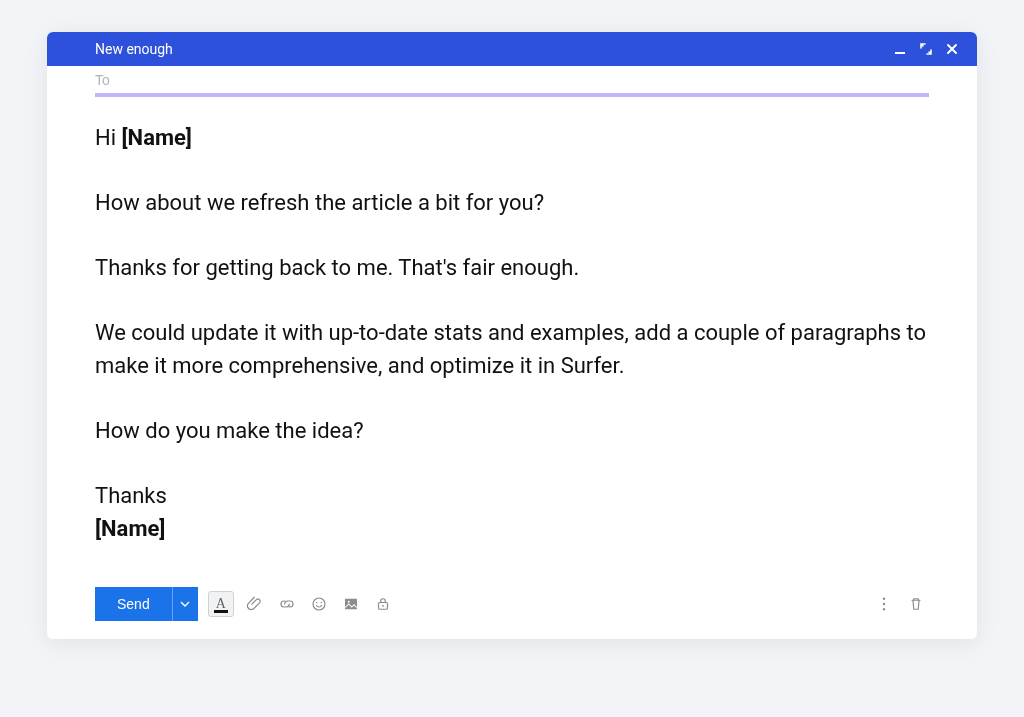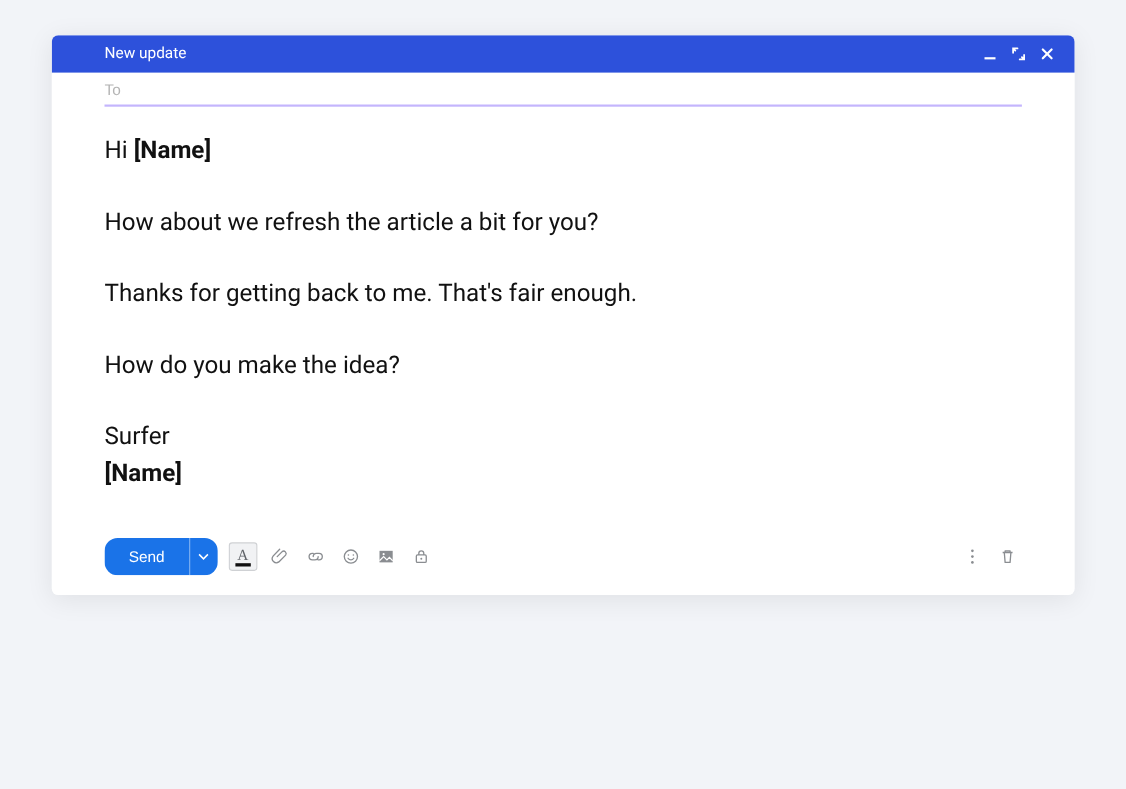--- a/index.html
+++ b/index.html
@@ -32,21 +32,21 @@
   width: 22px; height: 22px;
   display: inline-flex; align-items: center; justify-content: center;
   cursor: pointer;
   margin-left: 4px;
 }
 .titlebar svg { display: block; }
 .fields {
   padding: 0 48px;
 }
 .field-row {
-  border-bottom: 2px solid #c4b5fd;
+  border-bottom: 4px solid #c4b5fd;
   height: 31px;
   display: flex; align-items: center;
 }
 .field-row input {
   border: none; outline: none;
   width: 100%;
   font-size: 14px;
   color: #222;
 }
 .field-row input::placeholder { color: #b4b4b4; }
@@ -59,21 +59,21 @@
 .body-area p { margin: 0 0 32px 0; }
 .body-area p:last-child { margin-bottom: 20px; }
 .body-area .bold { font-weight: 700; }
 .toolbar {
   display: flex;
   align-items: center;
   padding: 12px 48px 18px 48px;
 }
 .send-wrap {
   display: flex;
-  border-radius: 12px;
+  border-radius: 0;
   overflow: hidden;
   margin-right: 10px;
 }
 .send-btn {
   background: #1a73e8;
   color: #fff;
   border: none;
   padding: 0 22px;
   height: 34px;
   font-size: 14px;
@@ -113,21 +113,21 @@
 }
 .icon-btn svg { display:block; }
 .spacer { flex: 1; }
 </style>
 </head>
 <body>
 
 <div class="compose-window">
 
   <div class="titlebar">
-    <div class="title">New update</div>
+    <div class="title">New enough</div>
     <div class="win-btn">
       <svg width="14" height="14" viewBox="0 0 14 14">
           <rect x="2" y="10" width="10" height="2" fill="#fff"></rect>
         </svg>
     </div>
     <div class="win-btn">
       <svg width="14" height="14" viewBox="0 0 14 14">
         <path d="M2 6 L2 2 L6 2 M4 4 L2 2 M8 12 L12 12 L12 8 M10 10 L12 12" stroke="#fff" stroke-width="1.6" fill="none" stroke-linecap="round"></path>
       </svg>
     </div>
@@ -143,23 +143,24 @@
       <input type="text" placeholder="To" style="">
     </div>
   </div>
 
   <div class="body-area">
     <p>
       <span>Hi </span><span class="bold">[Name]</span>
     </p>
     <p>How about we refresh the article a bit for you?</p>
     <p>Thanks for getting back to me. That's fair enough.</p>
+    <p>We could update it with up-to-date stats and examples, add a couple of paragraphs to make it more comprehensive, and optimize it in Surfer.</p>
     <p>How do you make the idea?</p>
     <p>
-      <span>Surfer</span><br>
+      <span>Thanks</span><br>
       <span class="bold">[Name]</span>
     </p>
   </div>
 
   <div class="toolbar">
     <div class="send-wrap">
       <button class="send-btn">Send</button>
       <button class="send-more">
         <svg width="10" height="10" viewBox="0 0 10 10">
             <path d="M1 3 L5 7 L9 3" stroke="#fff" stroke-width="1.4" fill="none"></path>

